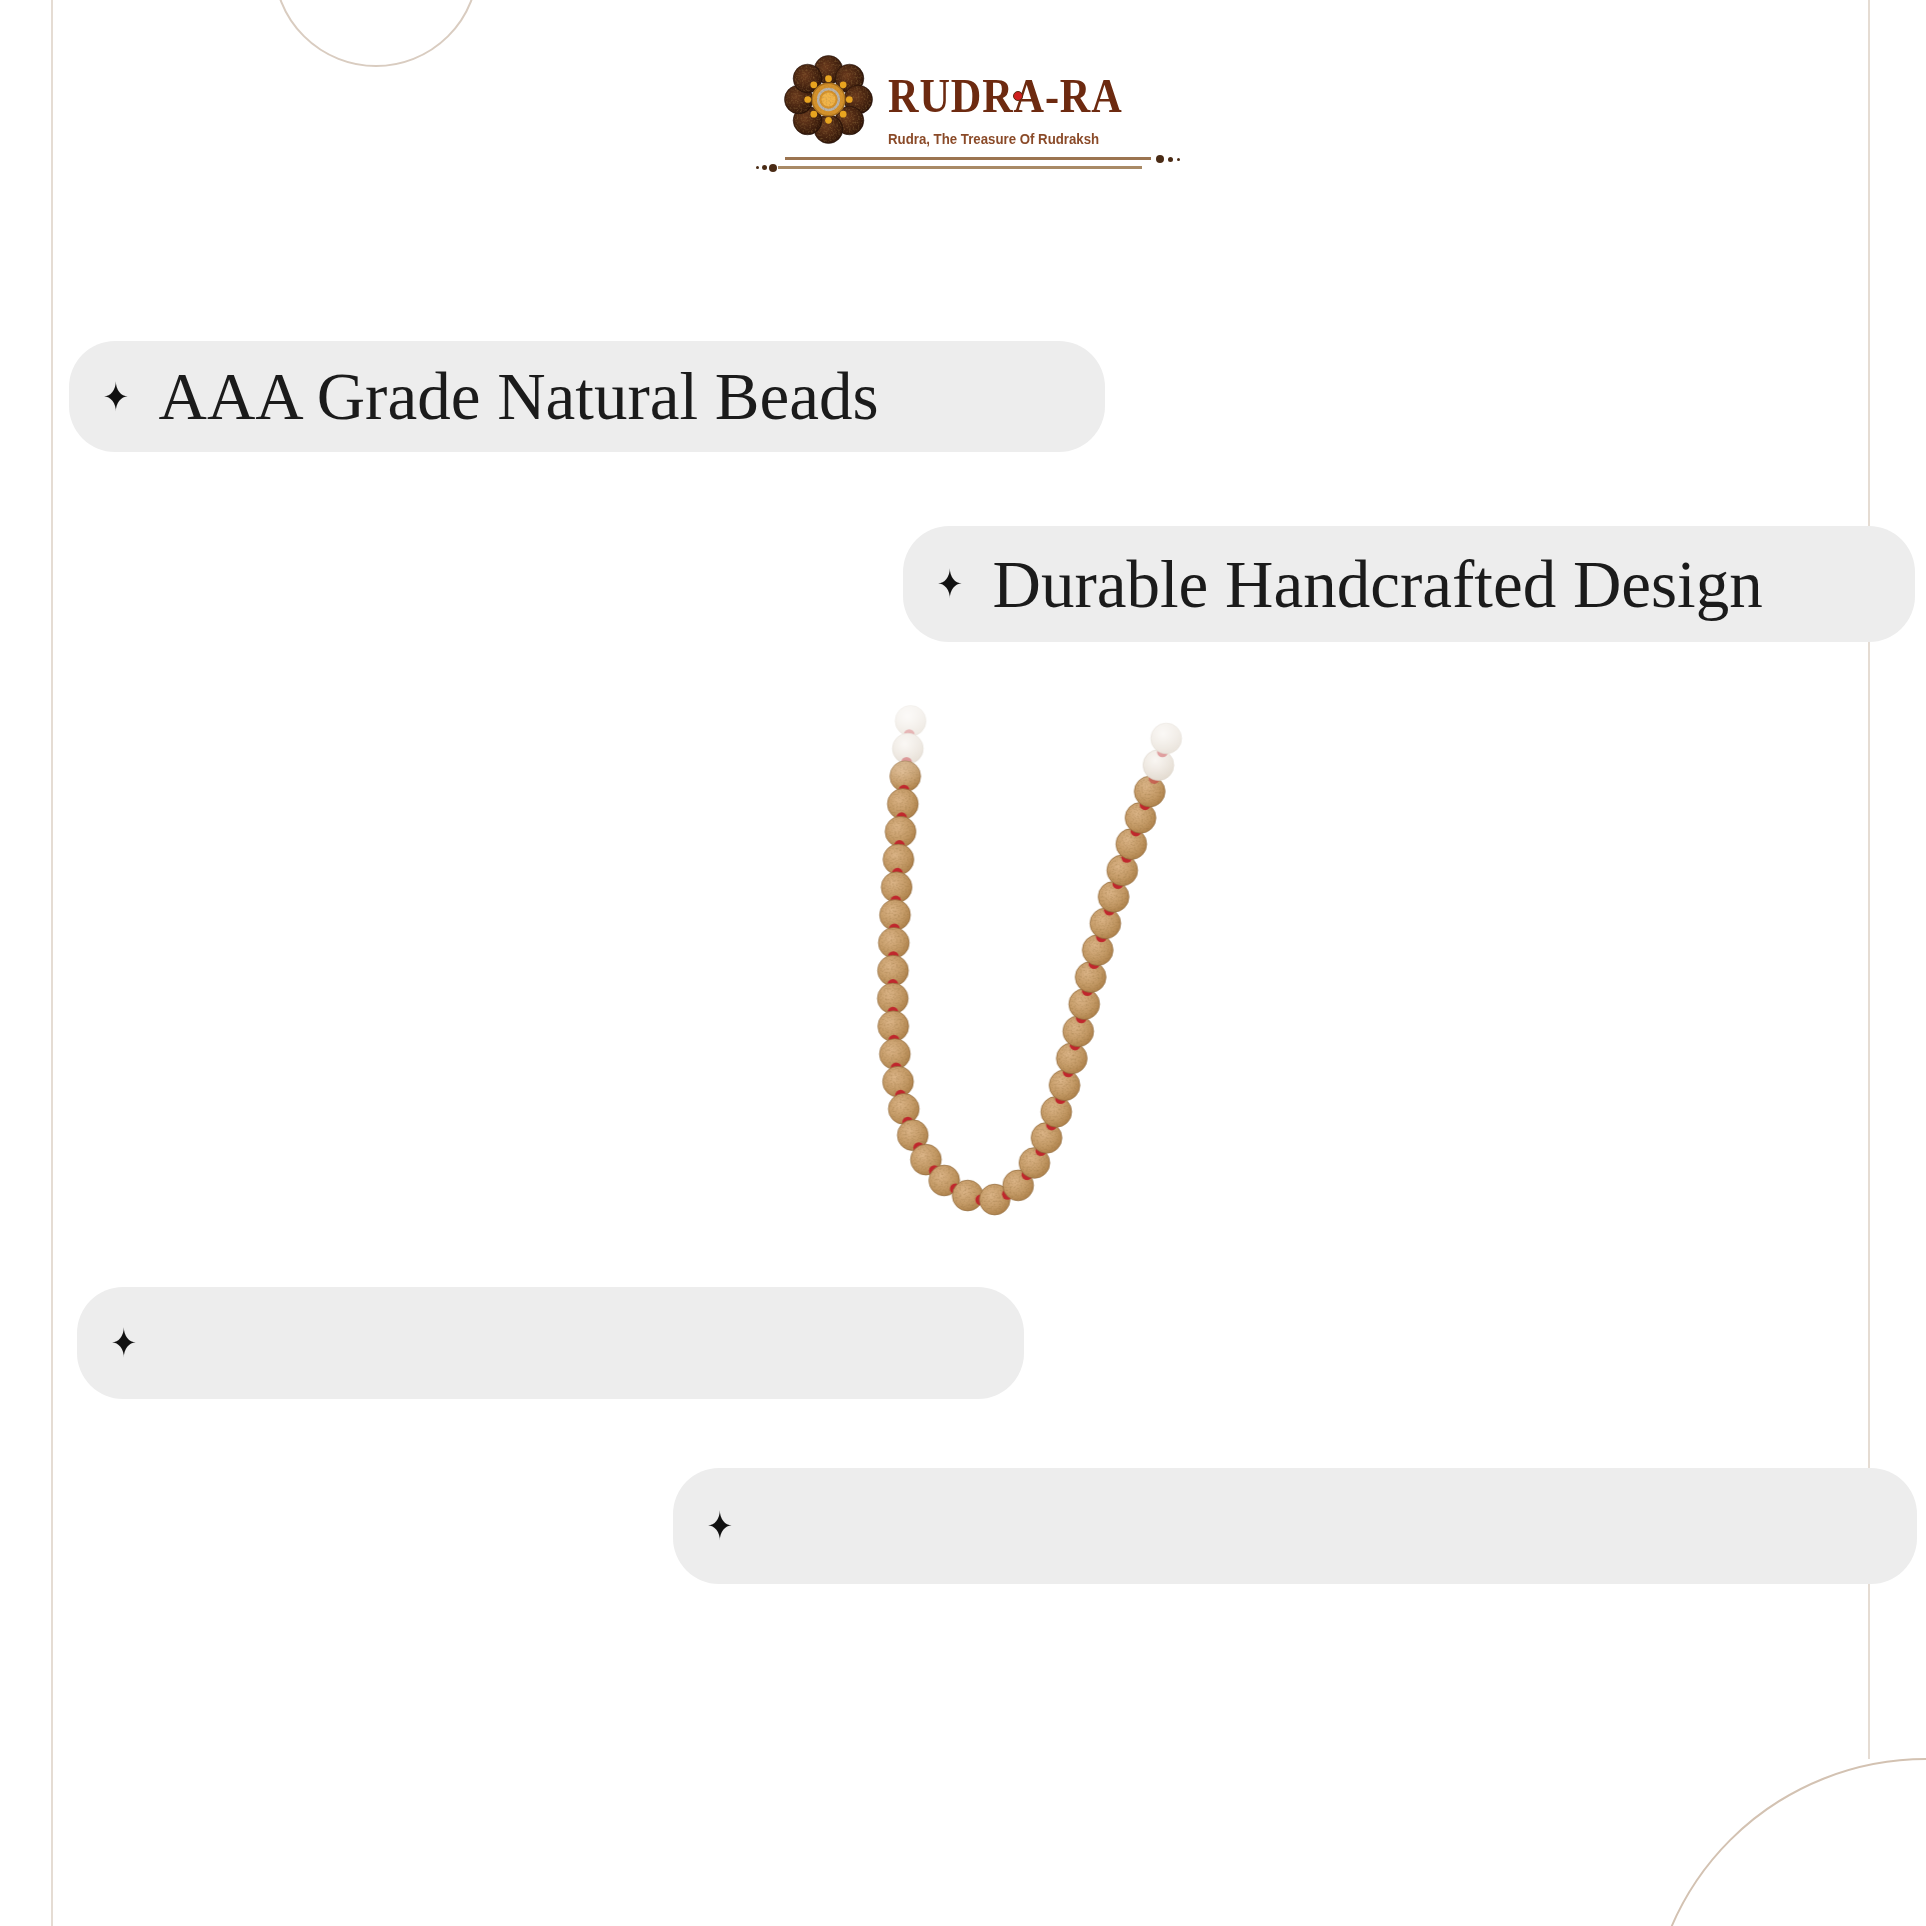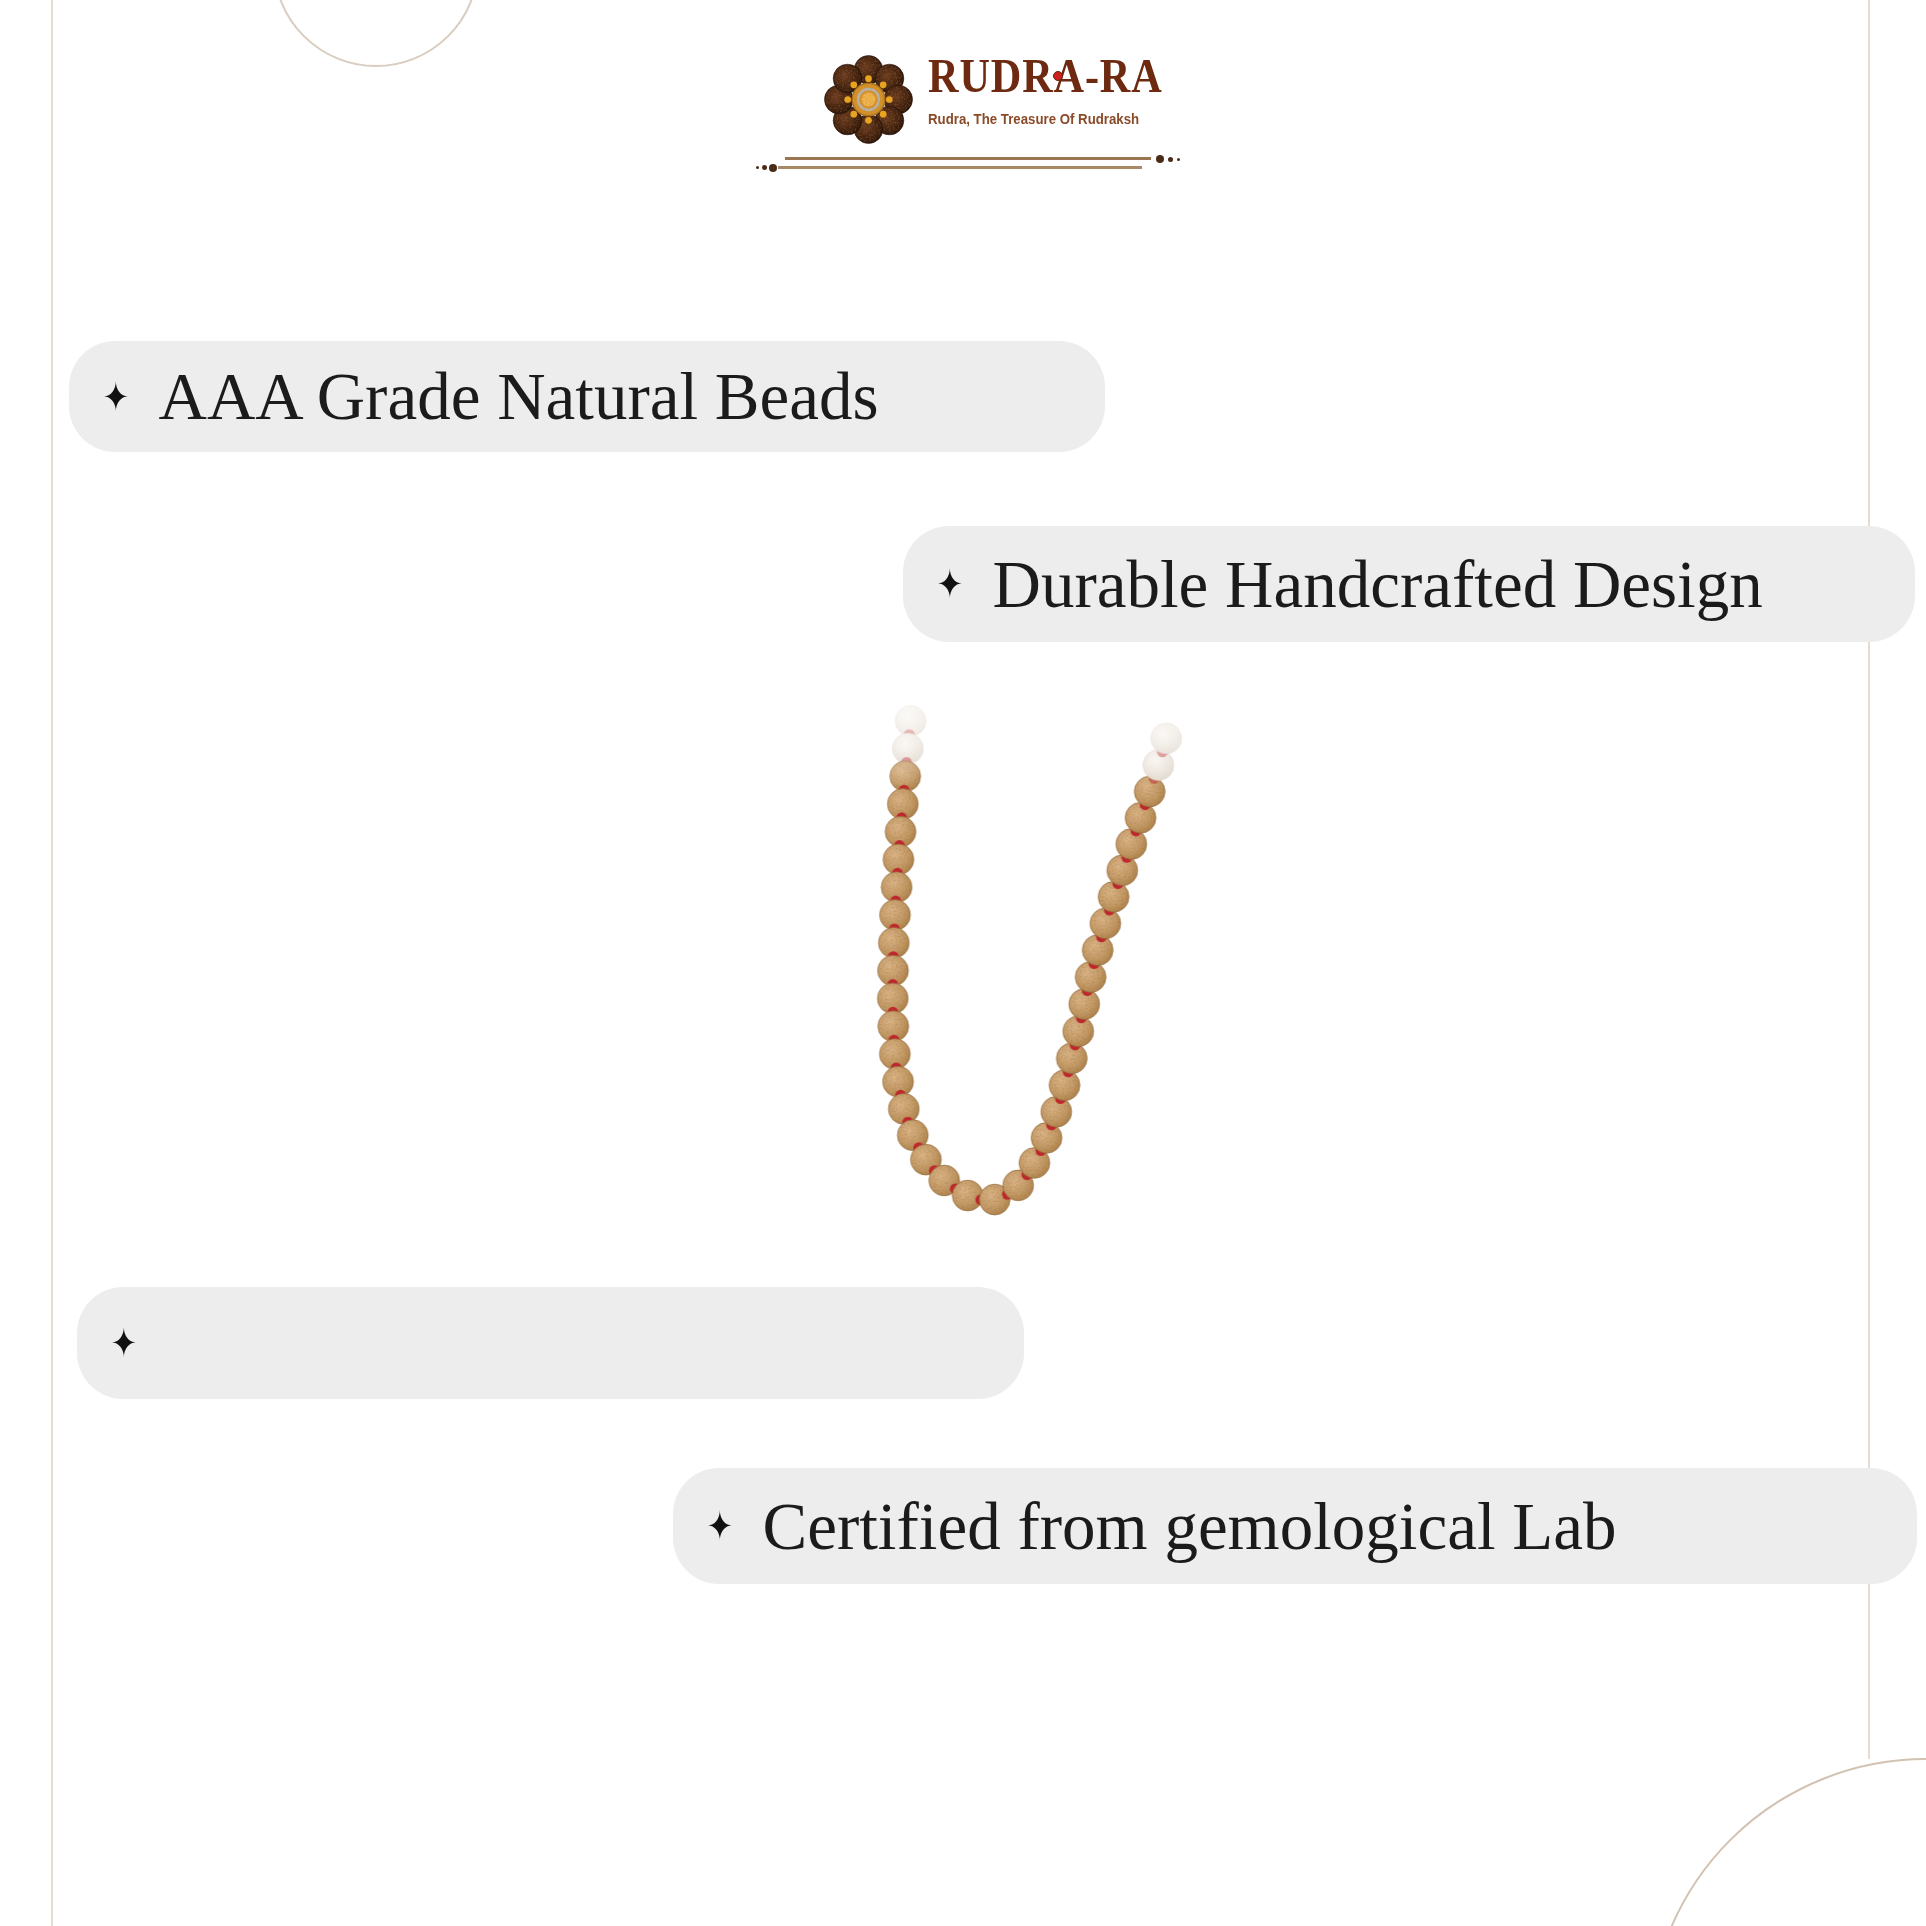--- a/index.html
+++ b/index.html
@@ -8,21 +8,21 @@
 
   
   .line-left{position:absolute;left:51px;top:0;width:2px;height:1927px;background:#e5dcd3;}
   .line-right{position:absolute;left:1868px;top:0;width:2px;height:1759px;background:#e5dcd3;}
   .circle-tl{position:absolute;left:273px;top:-139px;width:202px;height:202px;
              border:2px solid #d9ccc0;border-radius:50%;}
   .circle-br{position:absolute;left:1648px;top:1758px;width:552px;height:552px;
              border:2px solid #d3c2b2;border-radius:50%;}
 
   
-  #brand-header{position:absolute;left:821px;top:52px;display:flex;align-items:flex-start;}
+  #brand-header{position:absolute;left:781px;top:52px;display:flex;align-items:flex-end;}
   #logo-emblem{width:95px;height:95px;flex:0 0 auto;}
   .brand-text{margin-left:12px;position:relative;}
   .wordmark{font-family:"Liberation Serif","DejaVu Serif",serif;font-weight:700;
             font-size:48px;line-height:1;color:#6d2a10;letter-spacing:1px;
             transform:scaleX(.88);transform-origin:left center;white-space:nowrap;}
   .tagline{margin-top:11px;font-weight:700;font-size:14.4px;color:#8a4a28;
            transform:scaleX(.92);transform-origin:left center;white-space:nowrap;}
   .hyphen-dot{position:absolute;left:125px;top:19px;width:8px;height:8px;
               background:#cf1f1f;border-radius:50%;border:1px solid #5a2a12;}
 
@@ -153,21 +153,20 @@
   </div>
   <div class="pill p2">
     <span class="diamond">✦</span>
     <span>Durable Handcrafted Design</span>
   </div>
   <div class="pill p3">
     <span class="diamond">✦</span>
   </div>
   <div class="pill p4">
     <span class="diamond">✦</span>
-    <span>Certified from gemological Lab</span>
   </div>
 
   <svg id="mala-svg" width="1927" height="1927" viewBox="0 0 1946 1946">
     <path id="mala-path" d="M 921 714 C 906 860 897 990 904 1068 C 910 1138 934 1192 984 1210 C 1034 1226 1066 1150 1094 1018 C 1122 890 1166 800 1181 732" fill="none" stroke="none"></path>
     <g id="mala-beads" mask="url(#fadeMask)">
         <circle cx="919.577880859375" cy="727.9779663085938" r="15.5" fill="url(#whiteBeadGrad)" stroke="#d8cfc4" stroke-width="0.7"></circle>
         <circle cx="918.1840209960938" cy="741.9588012695312" r="5.5" fill="#c0272d" opacity="0.55"></circle>
         <circle cx="916.820556640625" cy="755.9425659179688" r="15.5" fill="url(#whiteBeadGrad)" stroke="#d8cfc4" stroke-width="0.7"></circle>
         <circle cx="915.489501953125" cy="769.9295043945312" r="5.5" fill="#c0272d" opacity="0.55"></circle>
         <circle cx="914.1915283203125" cy="783.9195556640625" r="15.5" fill="url(#beadGrad)" stroke="#8d6434" stroke-width="0.7"></circle>

